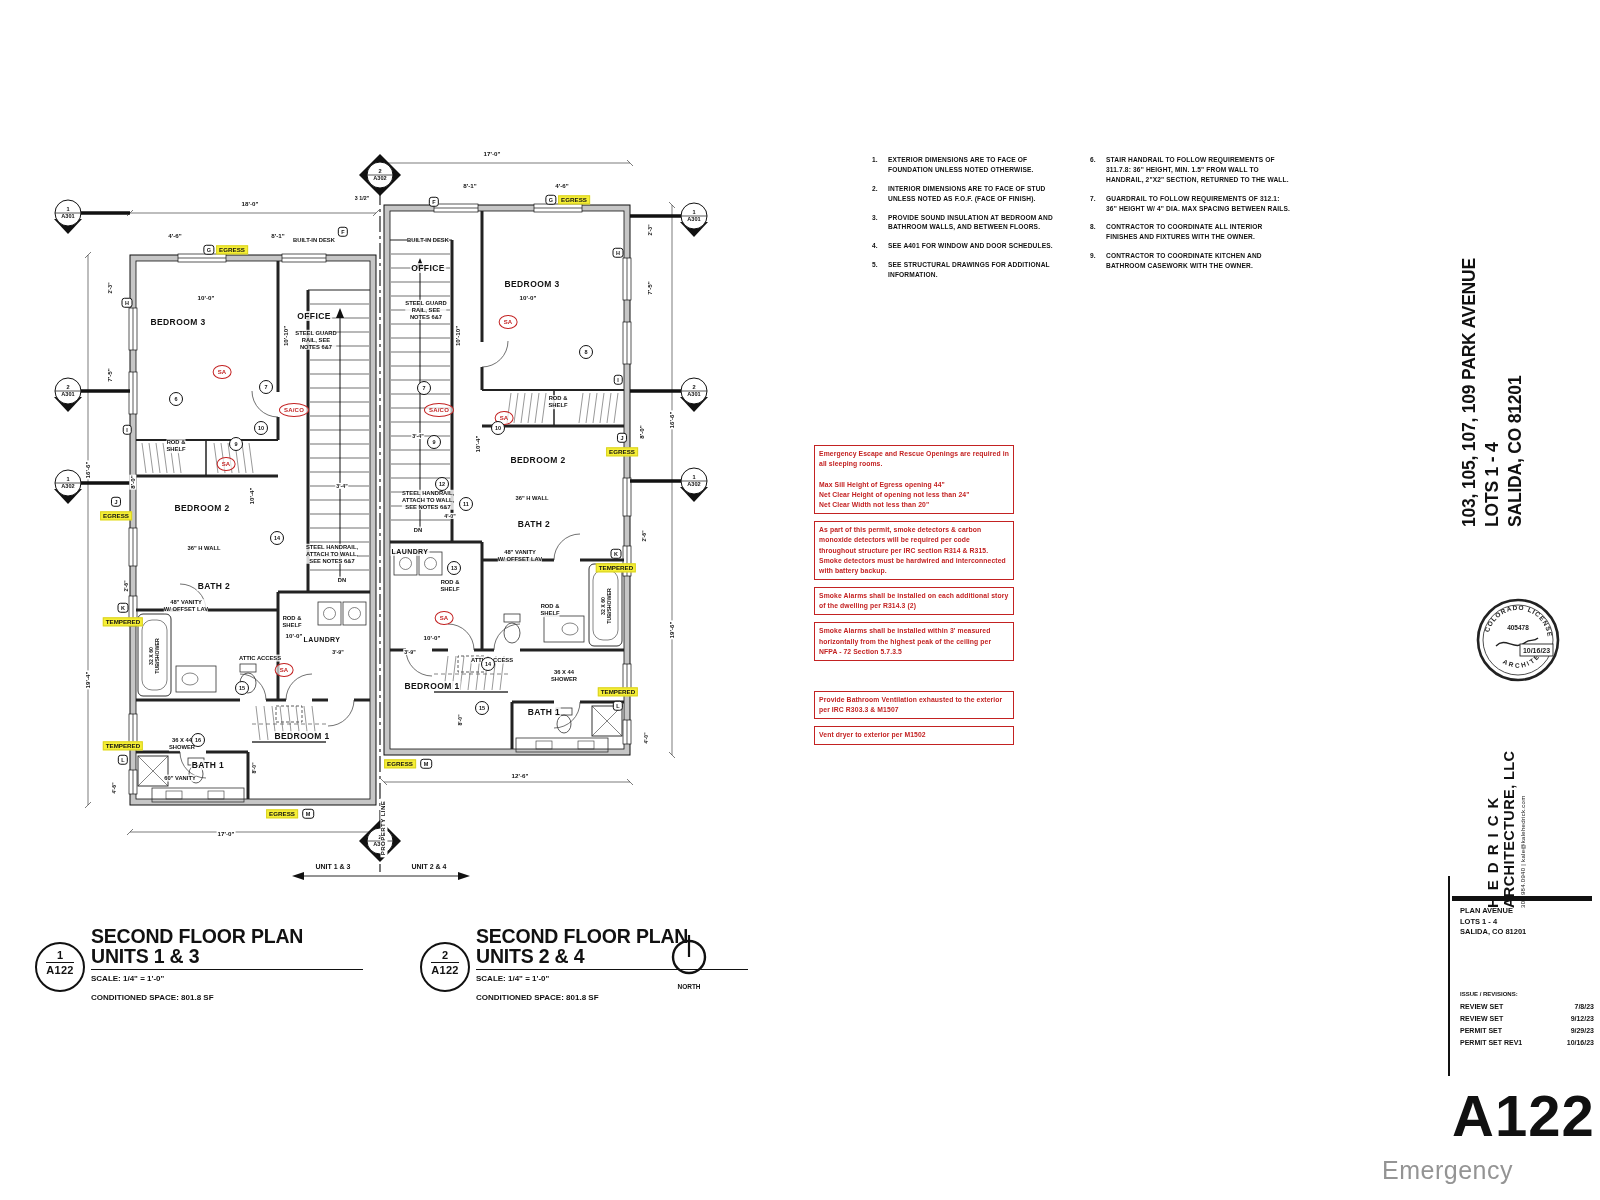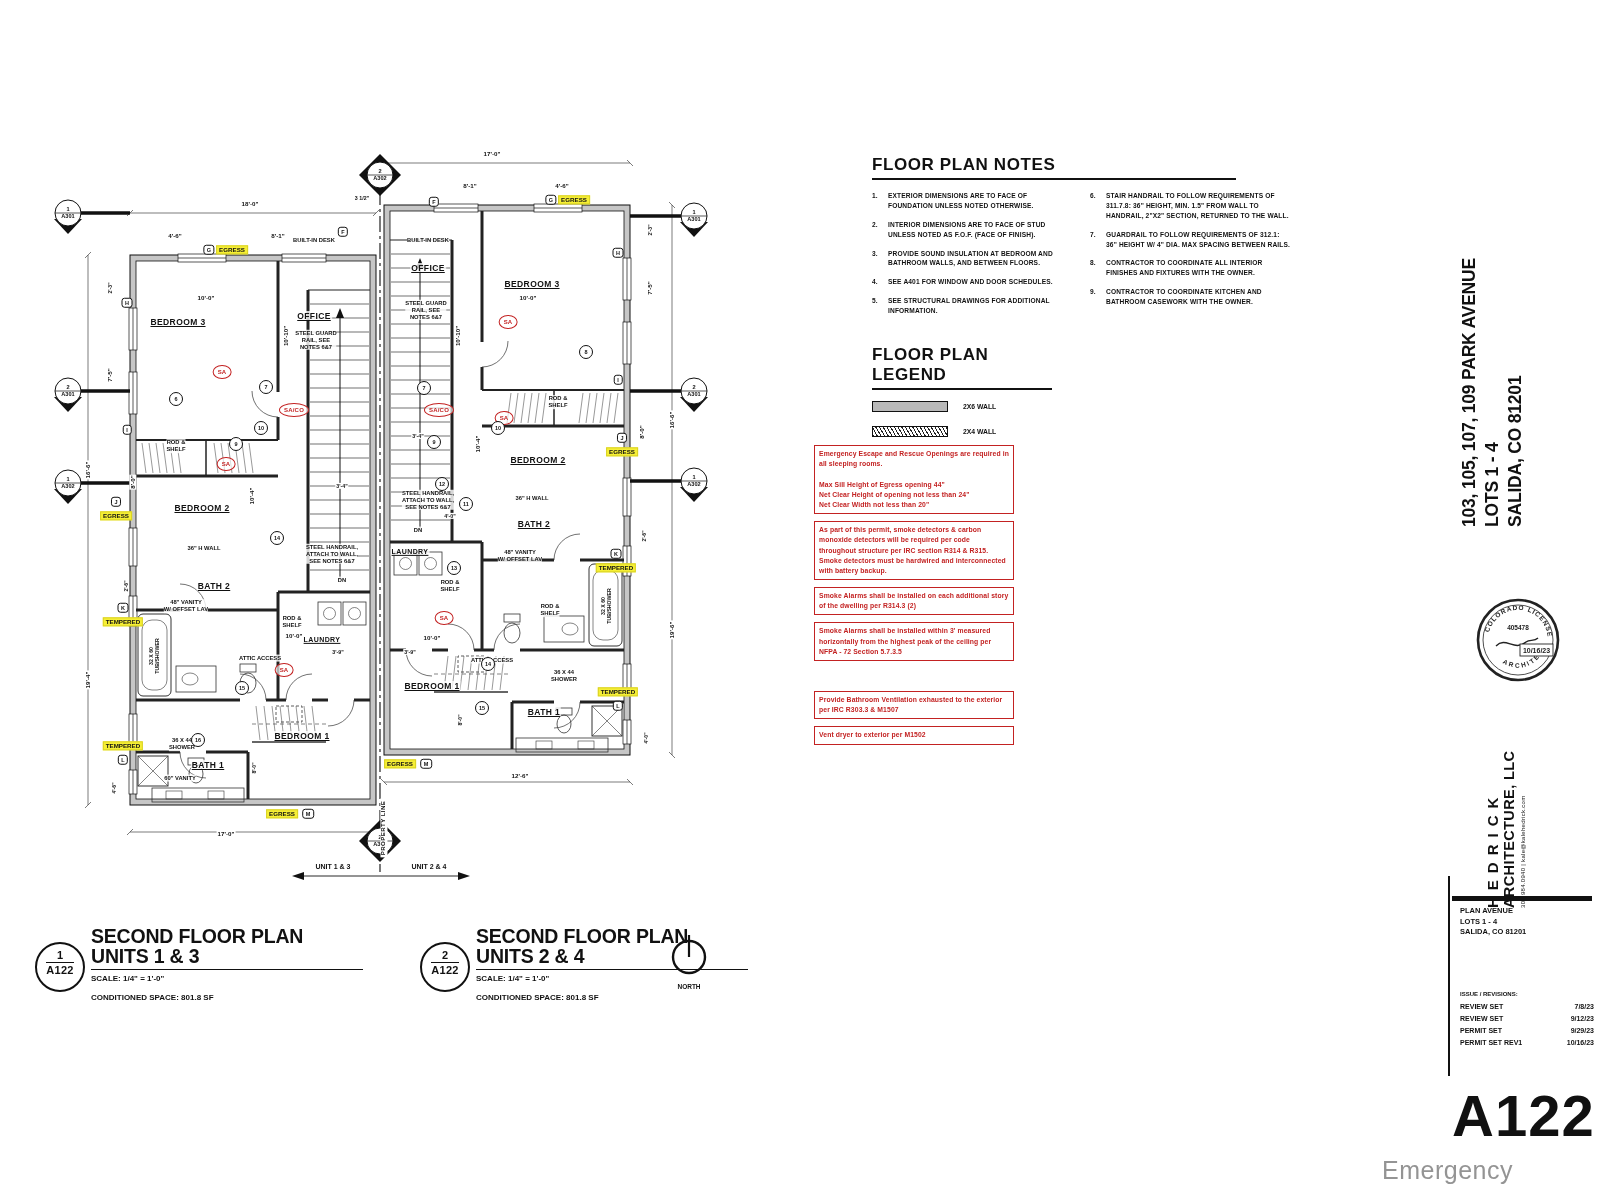--- a/index.html
+++ b/index.html
@@ -4,21 +4,21 @@
 <style>
   html,body{margin:0;padding:0;background:#fff;}
   #sheet{position:relative;width:1600px;height:1200px;background:#fff;overflow:hidden;
          font-family:"Liberation Sans",sans-serif;color:#111;}
   
   #plans{position:absolute;left:30px;top:140px;width:710px;height:770px;}
   #plan-svg{position:absolute;left:0;top:0;}
   #plan-labels{position:absolute;left:0;top:0;width:710px;height:770px;}
   .pl{position:absolute;transform:translate(-50%,-50%);font-weight:bold;color:#111;
       text-align:center;white-space:pre-line;line-height:1.18;}
-  .room{font-size:8.5px;text-decoration:underline;letter-spacing:.4px;background:rgba(255,255,255,.78);padding:0 1px;}
+  .room{font-size:8.5px;letter-spacing:.4px;background:rgba(255,255,255,.78);padding:0 1px;}
   .room.sm{font-size:7px;}
   .note{font-size:5.8px;background:rgba(255,255,255,.82);}
   .dim{font-size:6.2px;background:#fff;padding:0 1px;}
   .dim.sm{font-size:5.3px;}
   .dimv{font-size:6.2px;transform:translate(-50%,-50%) rotate(-90deg);background:#fff;padding:0 1px;}
   .dimv.sm{font-size:5.2px;}
   .hl{font-size:6.2px;background:#f6ef35;padding:0 2px;border:.5px solid #d8d124;}
   .sa{font-size:6px;color:#c32222;border:1.3px solid #c32222;border-radius:50%;
       padding:2.5px 4px;background:rgba(255,255,255,.65);letter-spacing:.2px;}
   .wtag{font-size:5.5px;border:.8px solid #111;background:#fff;padding:1px 2.5px;border-radius:3px;}
@@ -479,21 +479,20 @@
 
   <div id="north">
     <svg width="44" height="44" viewBox="0 0 44 44">
       <circle cx="22" cy="24" r="16" fill="none" stroke="#111" stroke-width="2.4"></circle>
       <line x1="22" y1="24" x2="22" y2="2" stroke="#111" stroke-width="2.2"></line>
     </svg>
     <div class="nlabel">NORTH</div>
   </div>
 
   <div id="fpnotes">
-    <div class="sec-title">FLOOR PLAN NOTES</div>
     <div id="notes-cols">
       <div class="ncol" id="notes-c1">
           <div class="n-item">
             <div class="n-num">1.</div>
             <div class="n-text">EXTERIOR DIMENSIONS ARE TO FACE OF FOUNDATION UNLESS NOTED OTHERWISE.</div>
           </div>
           <div class="n-item">
             <div class="n-num">2.</div>
             <div class="n-text">INTERIOR DIMENSIONS ARE TO FACE OF STUD UNLESS NOTED AS F.O.F. (FACE OF FINISH).</div>
           </div>
@@ -524,31 +523,20 @@
             <div class="n-text">CONTRACTOR TO COORDINATE ALL INTERIOR FINISHES AND FIXTURES WITH THE OWNER.</div>
           </div>
           <div class="n-item">
             <div class="n-num">9.</div>
             <div class="n-text">CONTRACTOR TO COORDINATE KITCHEN AND BATHROOM CASEWORK WITH THE OWNER.</div>
           </div>
         </div>
     </div>
   </div>
 
-  <div id="legend">
-    <div class="sec-title">FLOOR PLAN LEGEND</div>
-    <div class="lg-row">
-      <div class="lg-swatch lg-solid"></div>
-      <div class="lg-label">2X6  WALL</div>
-    </div>
-    <div class="lg-row">
-      <div class="lg-swatch lg-hatch"></div>
-      <div class="lg-label">2X4  WALL</div>
-    </div>
-  </div>
 
   <div id="code-notes">
       <div class="cbox">Emergency Escape and Rescue Openings are required in all sleeping rooms.
 
 Max Sill Height of Egress opening 44"
 Net Clear Height of opening not less than 24"
 Net Clear Width not less than 20"</div>
       <div class="cbox">As part of this permit, smoke detectors &amp; carbon monoxide detectors will be required per code throughout structure per IRC section R314 &amp; R315. Smoke detectors must be hardwired and interconnected with battery backup.</div>
       <div class="cbox">Smoke Alarms shall be installed on each additional story of the dwelling per R314.3 (2)</div>
       <div class="cbox">Smoke Alarms shall be installed within 3' measured horizontally from the highest peak of the ceiling per NFPA - 72 Section 5.7.3.5</div>

